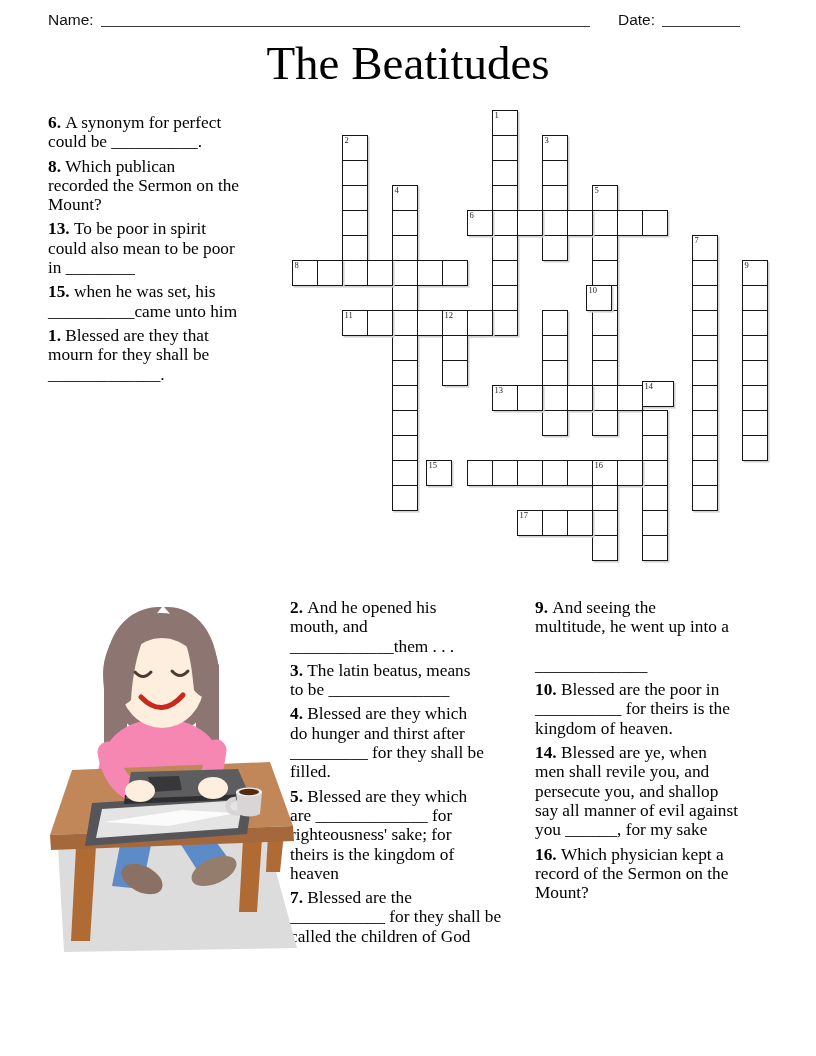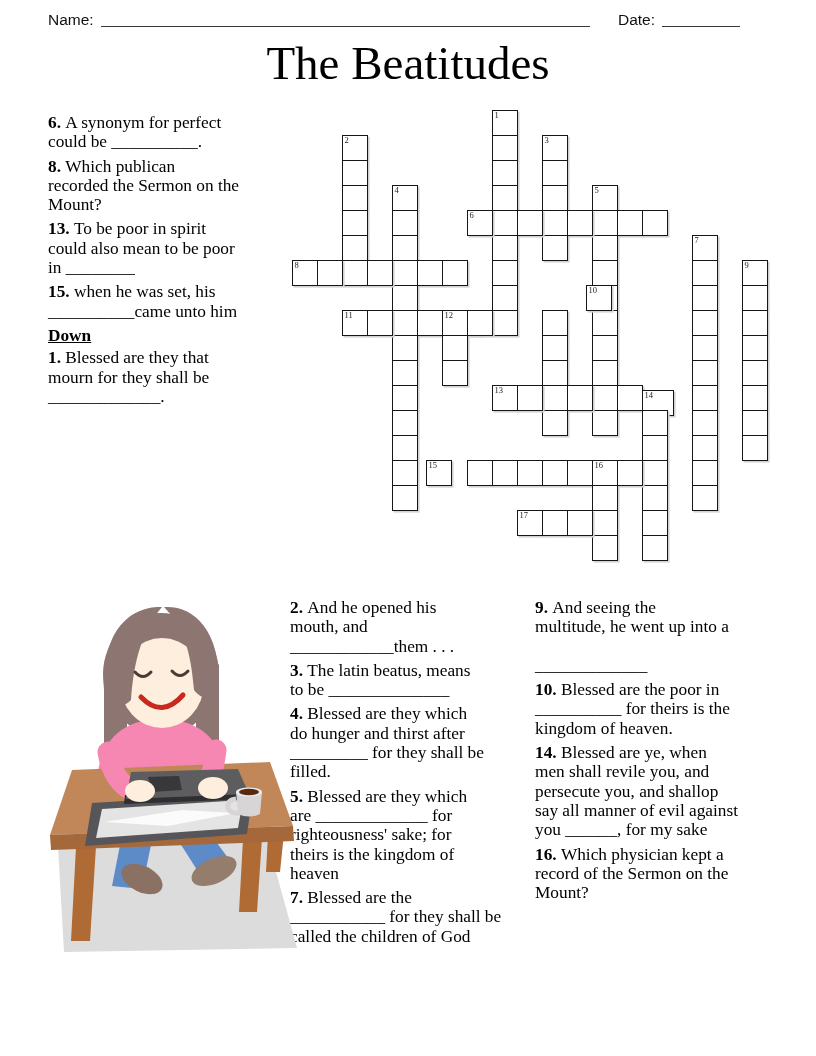--- a/index.html
+++ b/index.html
@@ -58,21 +58,20 @@
       <div class="clue"><span class="num">6. </span><span class="txt">A synonym for perfect
 could be __________.</span></div>
       <div class="clue"><span class="num">8. </span><span class="txt">Which publican
 recorded the Sermon on the
 Mount?</span></div>
       <div class="clue"><span class="num">13. </span><span class="txt">To be poor in spirit
 could also mean to be poor
 in ________</span></div>
       <div class="clue"><span class="num">15. </span><span class="txt">when he was set, his
 __________came unto him</span></div>
-      <div class="section-header">Down</div>
       <div class="clue"><span class="num">1. </span><span class="txt">Blessed are they that
 mourn for they shall be
 _____________.</span></div>
     </div>
   <div id="col-mid" class="clue-col">
       <div class="clue"><span class="num">2. </span><span class="txt">And he opened his
 mouth, and
 ____________them . . .</span></div>
       <div class="clue"><span class="num">3. </span><span class="txt">The latin beatus, means
 to be ______________</span></div>
@@ -216,21 +215,21 @@
       </div>
       <div class="cell" style="left: 175px; top: 200px;"></div>
       <div class="cell" style="left: 150px; top: 225px;"></div>
       <div class="cell" style="left: 150px; top: 250px;"></div>
       <div class="cell" style="left: 200px; top: 275px;">
         <span class="cnum">13</span>
       </div>
       <div class="cell" style="left: 225px; top: 275px;"></div>
       <div class="cell" style="left: 275px; top: 275px;"></div>
       <div class="cell" style="left: 325px; top: 275px;"></div>
-      <div class="cell" style="left: 350px; top: 280px; padding-left: 30px;">
+      <div class="cell" style="left: 350px; top: 271px; padding-left: 30px;">
         <span class="cnum">14</span>
       </div>
       <div class="cell" style="left: 350px; top: 300px;"></div>
       <div class="cell" style="left: 350px; top: 325px;"></div>
       <div class="cell" style="left: 350px; top: 350px;"></div>
       <div class="cell" style="left: 350px; top: 375px;"></div>
       <div class="cell" style="left: 350px; top: 400px;"></div>
       <div class="cell" style="left: 350px; top: 425px;"></div>
       <div class="cell" style="left: 134px; top: 350px;">
         <span class="cnum">15</span>

